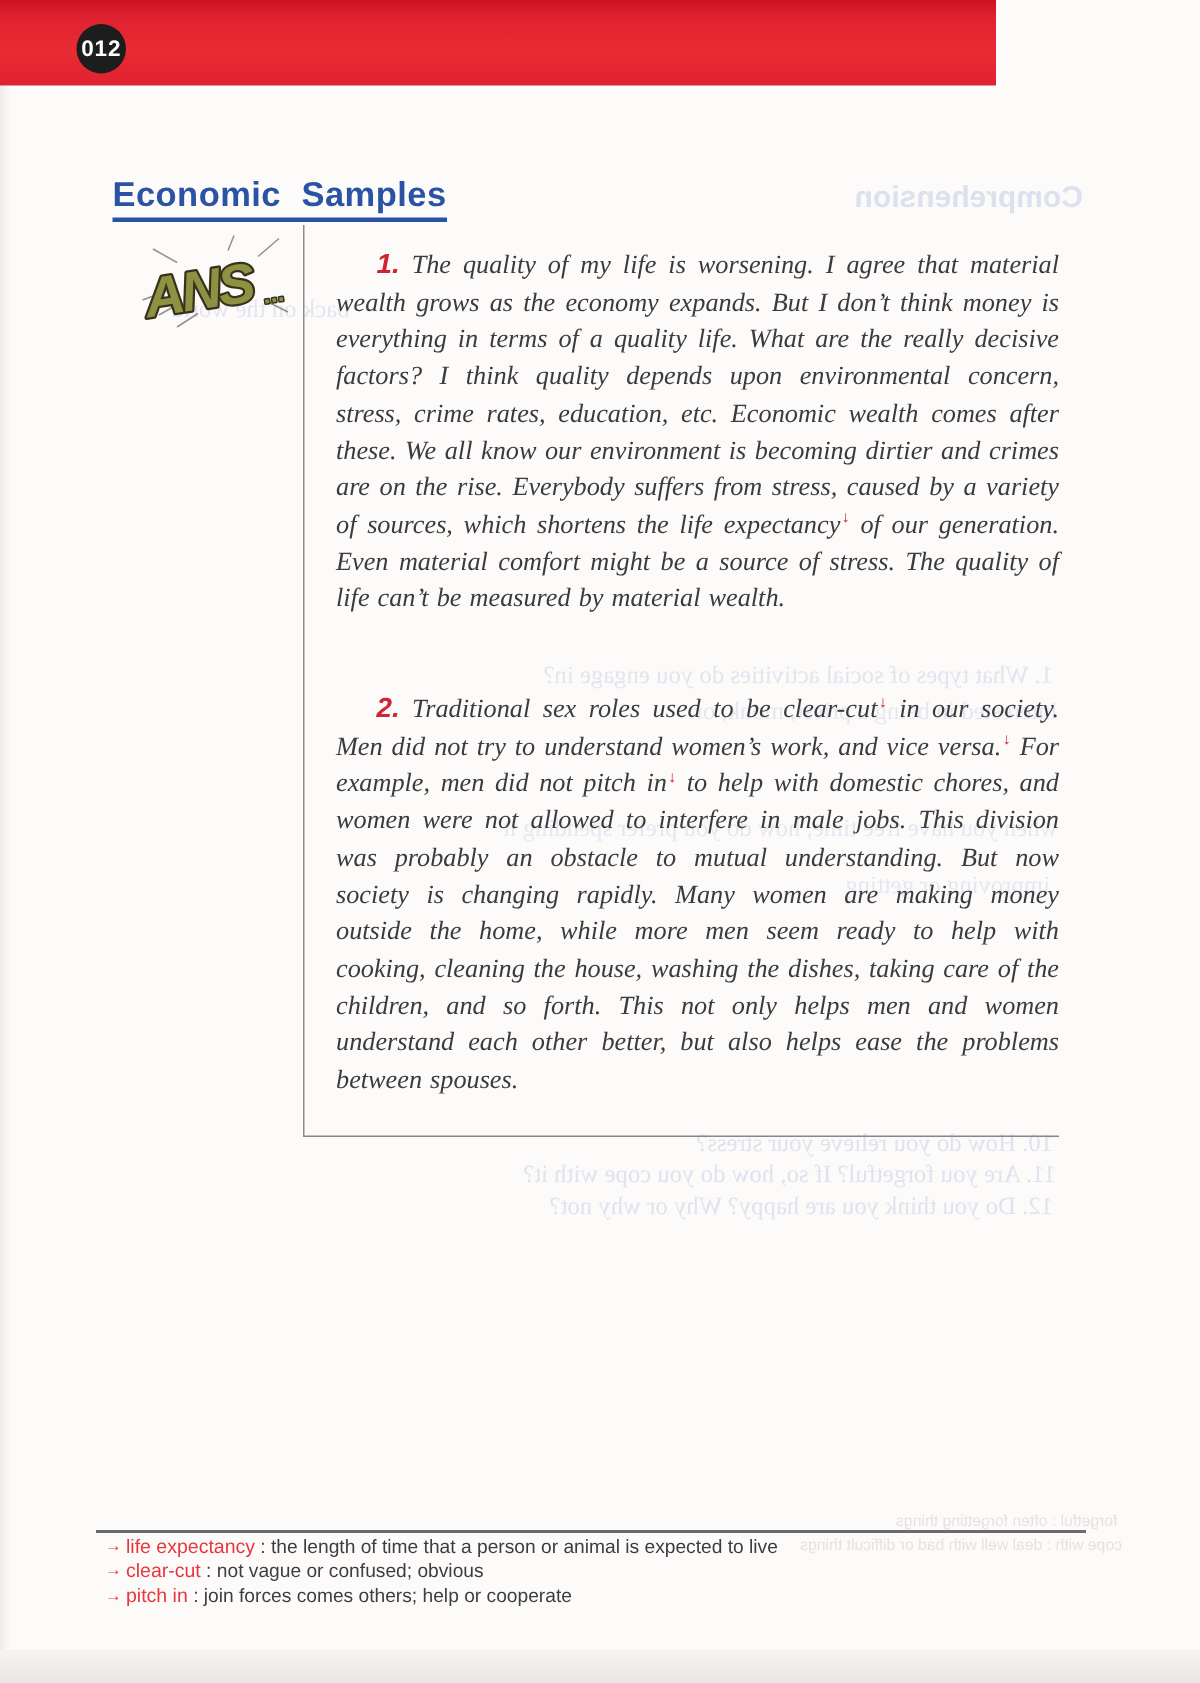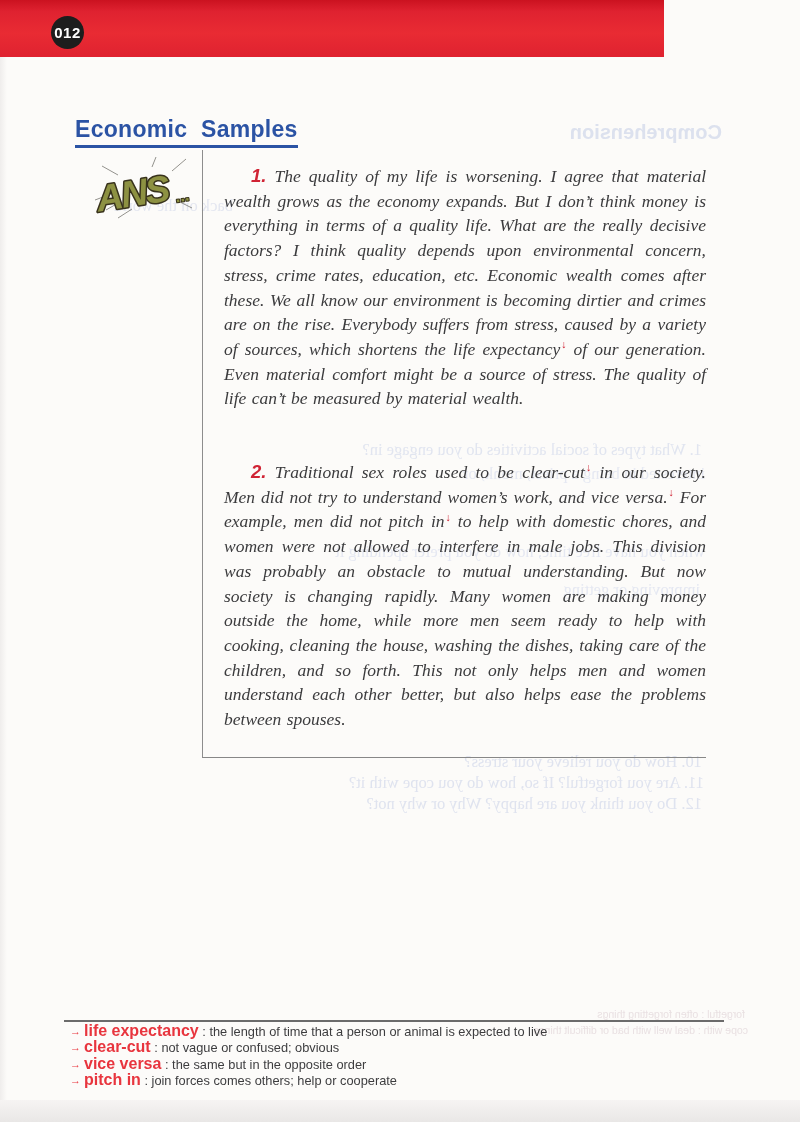--- a/index.html
+++ b/index.html
@@ -52,21 +52,21 @@
   .g6{left:228px;top:773px;width:476px;color:#dfe3ef;}
   .g7{left:252px;top:794px;width:450px;color:#dfe3ef;}
   .g8{left:560px;top:1008px;width:185px;font-size:10.5px;color:#e9e0e2;font-family:"Liberation Sans",sans-serif;}
   .g9{left:530px;top:1024px;width:218px;font-size:10.5px;color:#e9e0e2;font-family:"Liberation Sans",sans-serif;}
   .g10{left:81px;top:196px;width:152px;color:#e3e6f0;}
   
   .footer-rule{position:absolute;left:64px;top:1020px;width:660px;height:1.5px;background:#6b6b6b;z-index:2;}
   .footer{position:absolute;left:70px;top:1023px;z-index:2;}
   .fn-row{line-height:16.4px;height:16.4px;font-size:12.8px;white-space:nowrap;}
   .fn-arrow{color:#e8353e;font-size:11px;margin-right:3px;position:relative;top:-1px;}
-  .fn-term{color:#e8353e;font-weight:bold;font-size:16px;}
+  .fn-term{color:#e8353e;font-weight:normal;font-size:13px;}
   .fn-sep{color:#3d3d3f;white-space:pre;}
   .fn-def{color:#3d3d3f;}
 </style>
 </head>
 <body>
 
 <div class="edge-left"></div>
 <div class="edge-bottom"></div>
 
 <div class="ghost g0">Comprehension</div>
@@ -114,18 +114,15 @@
 
 <div class="footer-rule"></div>
 <footer class="footer">
   <div class="fn-row">
     <span class="fn-arrow">→</span><span class="fn-term">life expectancy</span><span class="fn-sep"> : </span><span class="fn-def">the length of time that a person or animal is expected to live</span>
   </div>
   <div class="fn-row">
     <span class="fn-arrow">→</span><span class="fn-term">clear-cut</span><span class="fn-sep"> : </span><span class="fn-def">not vague or confused; obvious</span>
   </div>
   <div class="fn-row">
-    <span class="fn-arrow">→</span><span class="fn-term">vice versa</span><span class="fn-sep"> : </span><span class="fn-def">the same but in the opposite order</span>
-  </div>
-  <div class="fn-row">
     <span class="fn-arrow">→</span><span class="fn-term">pitch in</span><span class="fn-sep"> : </span><span class="fn-def">join forces comes others; help or cooperate</span>
   </div>
 </footer>
 
 </body></html>

